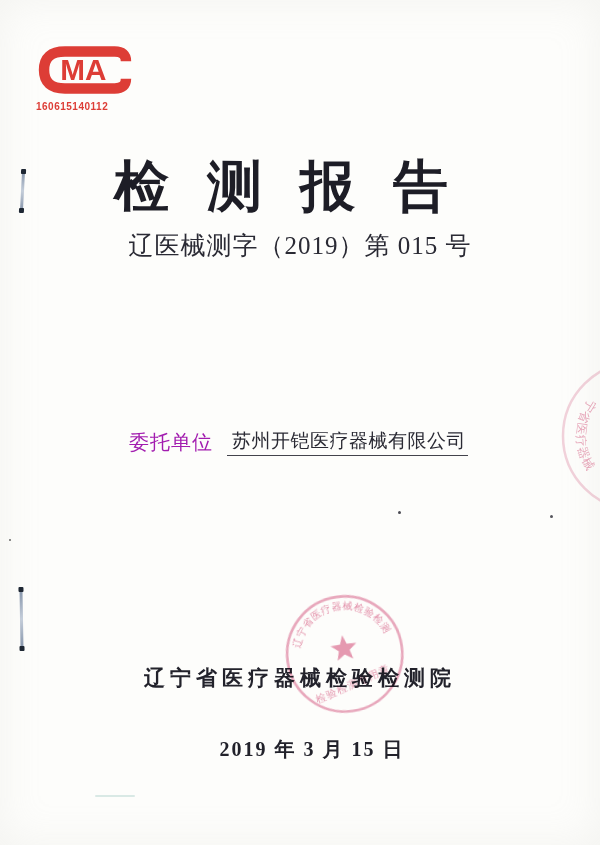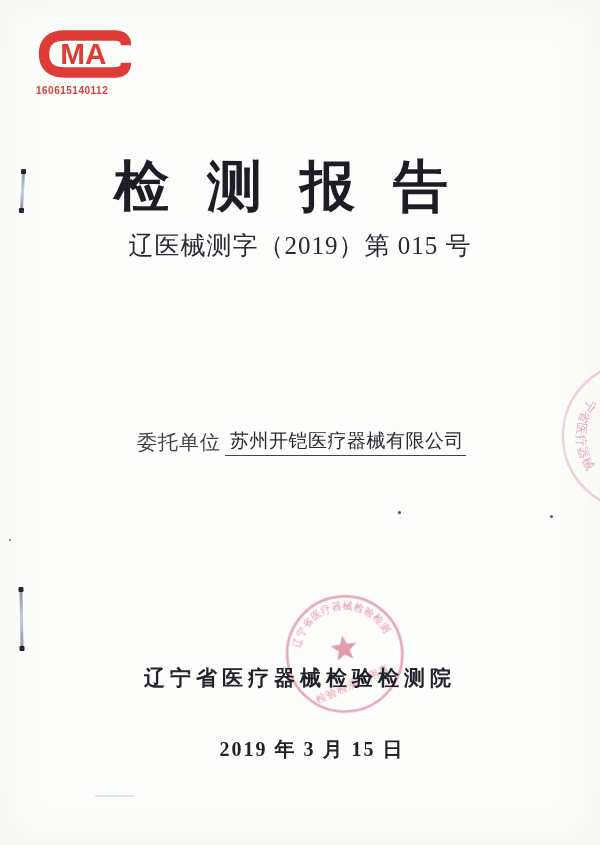--- a/index.html
+++ b/index.html
@@ -9,21 +9,21 @@
   .page {
     position: relative;
     width: 600px; height: 845px;
     background: #fdfdfb;
     overflow: hidden;
     box-shadow: inset 0 0 40px rgba(200,200,195,0.18);
     color: #262630;
   }
 
   
-  .cma-block { position: absolute; left: 36px; top: 28px; width: 110px; }
+  .cma-block { position: absolute; left: 36px; top: 44px; width: 110px; }
   .cma-number {
     margin-top: 1px;
     font-family: "Liberation Sans", sans-serif;
     font-weight: bold; font-size: 10px; letter-spacing: 0.5px;
     color: #dd3d36;
   }
 
   
   .title {
     position: absolute; top: 150px; left: 0; width: 600px;
@@ -39,23 +39,23 @@
     text-align: center;
     font-size: 25px; letter-spacing: 1px;
     color: #2a2a34;
   }
 
   
   .field-row { position: absolute; left: 129px; display: flex; align-items: flex-end; }
   .field-row.r0 { top: 428px; }
   .field-row.r1 { top: 476px; }
   .field-row.r2 { top: 516px; }
-  .field-label { font-size: 20px; letter-spacing: 1px; width: 88px; color: #404040; margin-left: 8px; }
+  .field-label { font-size: 20px; letter-spacing: 1px; width: 88px; color: #a21caf; }
   .field-value {
-    width: 241px; margin-left: 0; padding: 0 0 1px 5px;
+    width: 241px; margin-left: 10px; padding: 0 0 1px 5px;
     font-size: 19px; letter-spacing: 0.5px; color: #2a2a34;
     border-bottom: 1.5px solid #43434c;
     white-space: nowrap;
   }
 
   
   .issuer {
     position: absolute; top: 664px; left: 0; width: 600px;
     text-align: center;
     font-size: 21px; font-weight: bold; letter-spacing: 5px;

